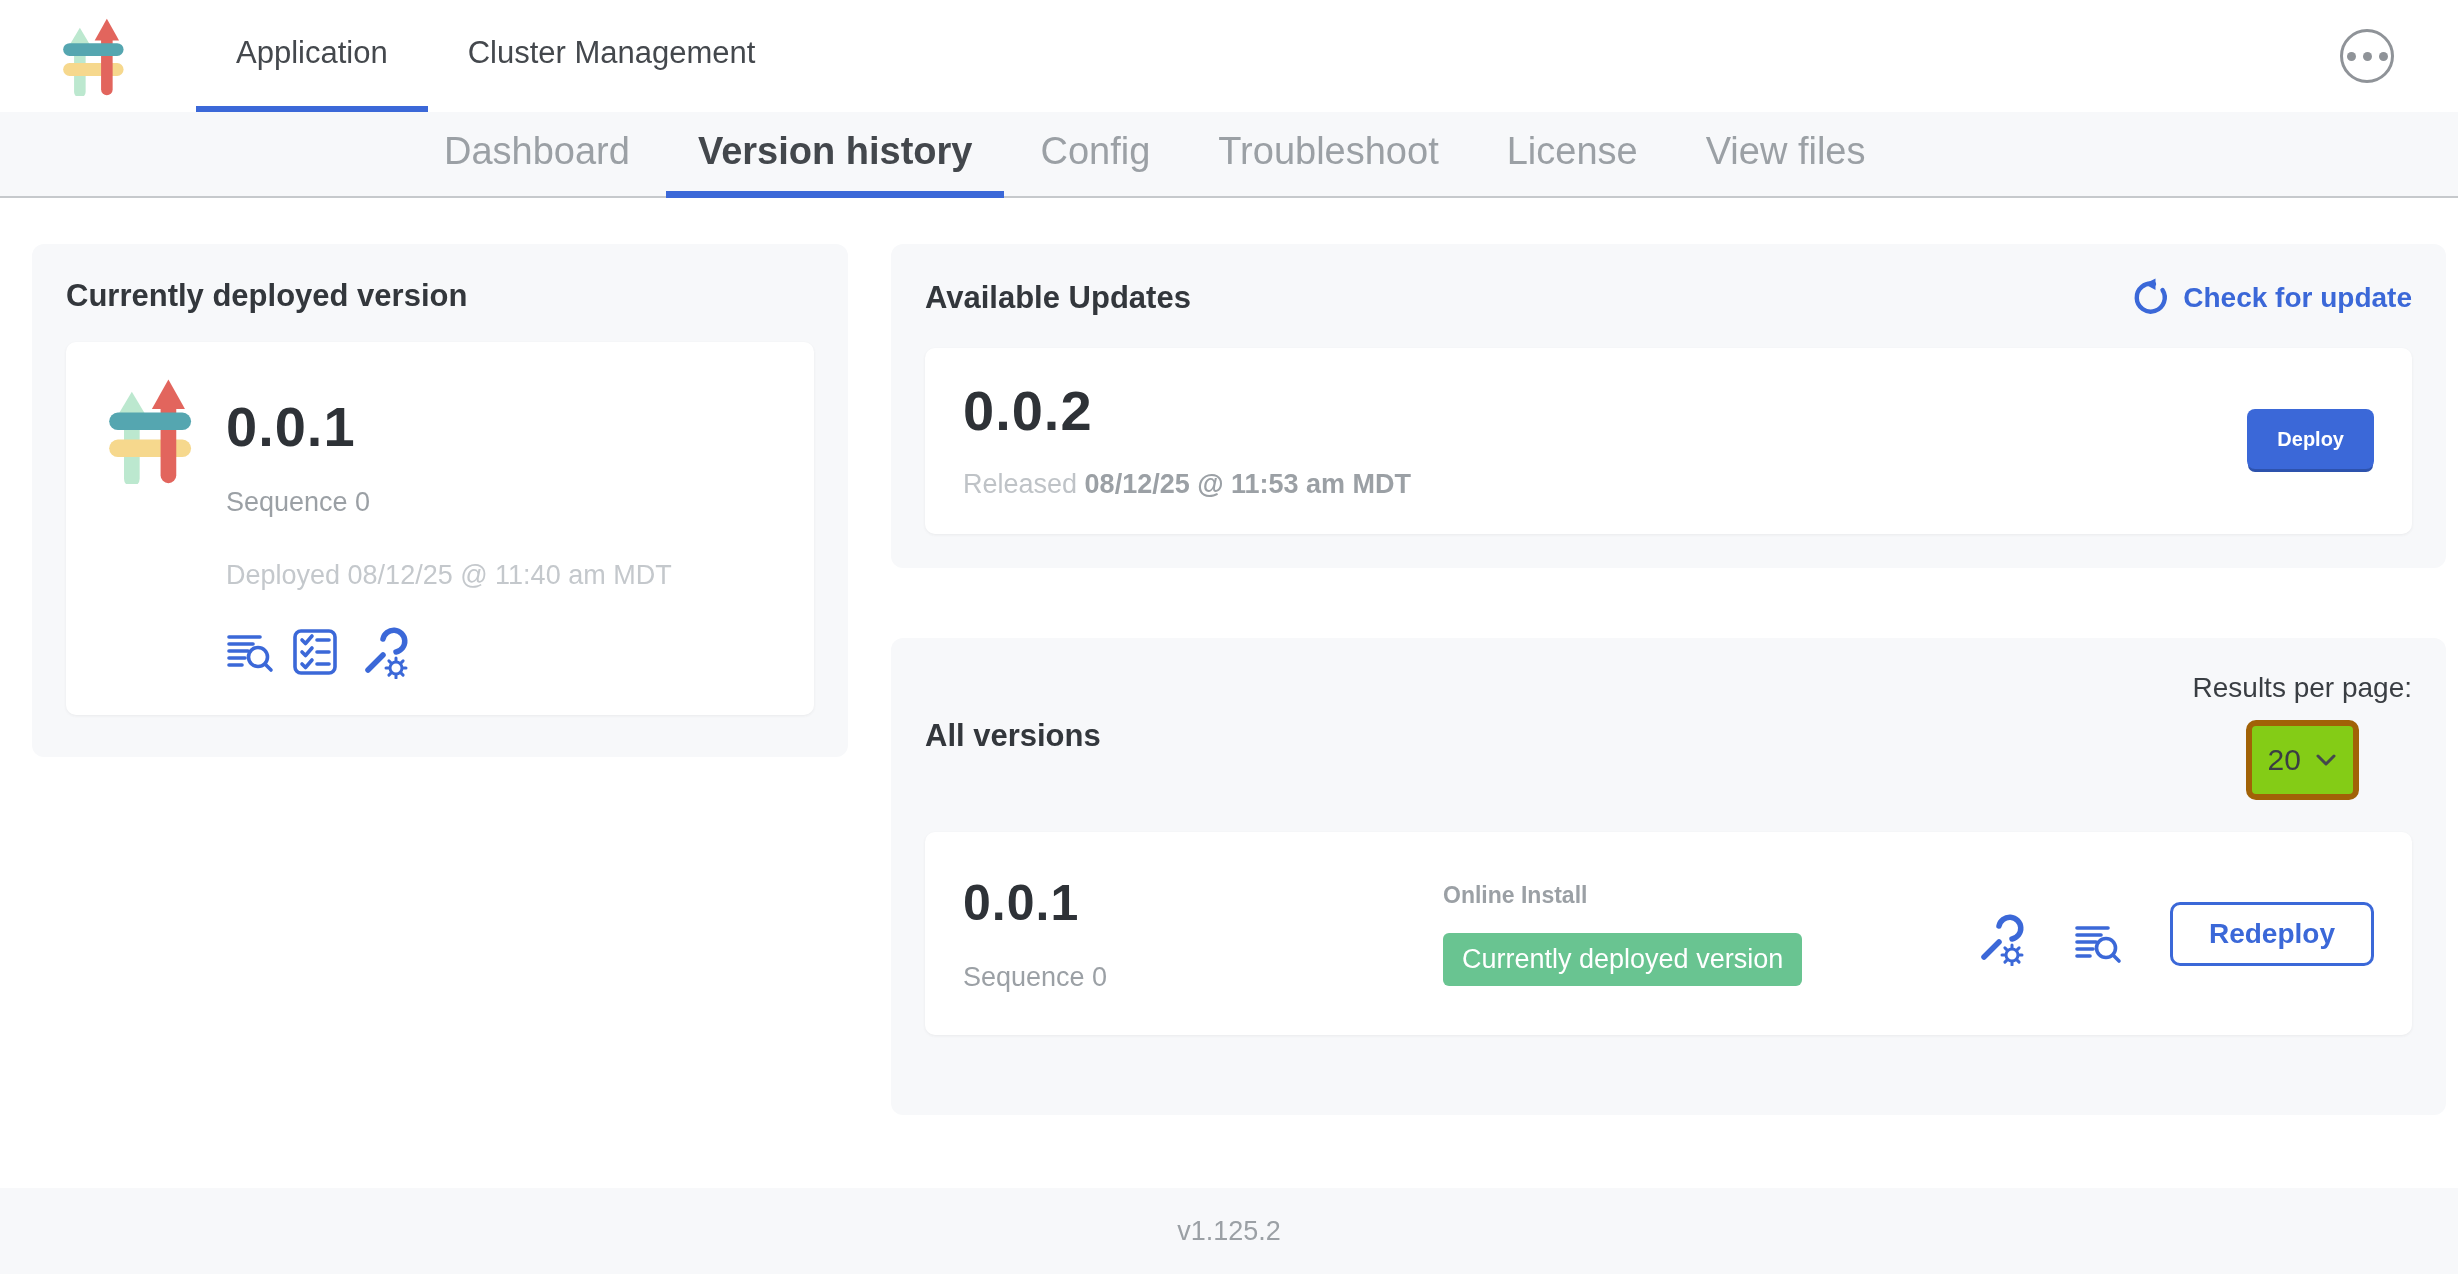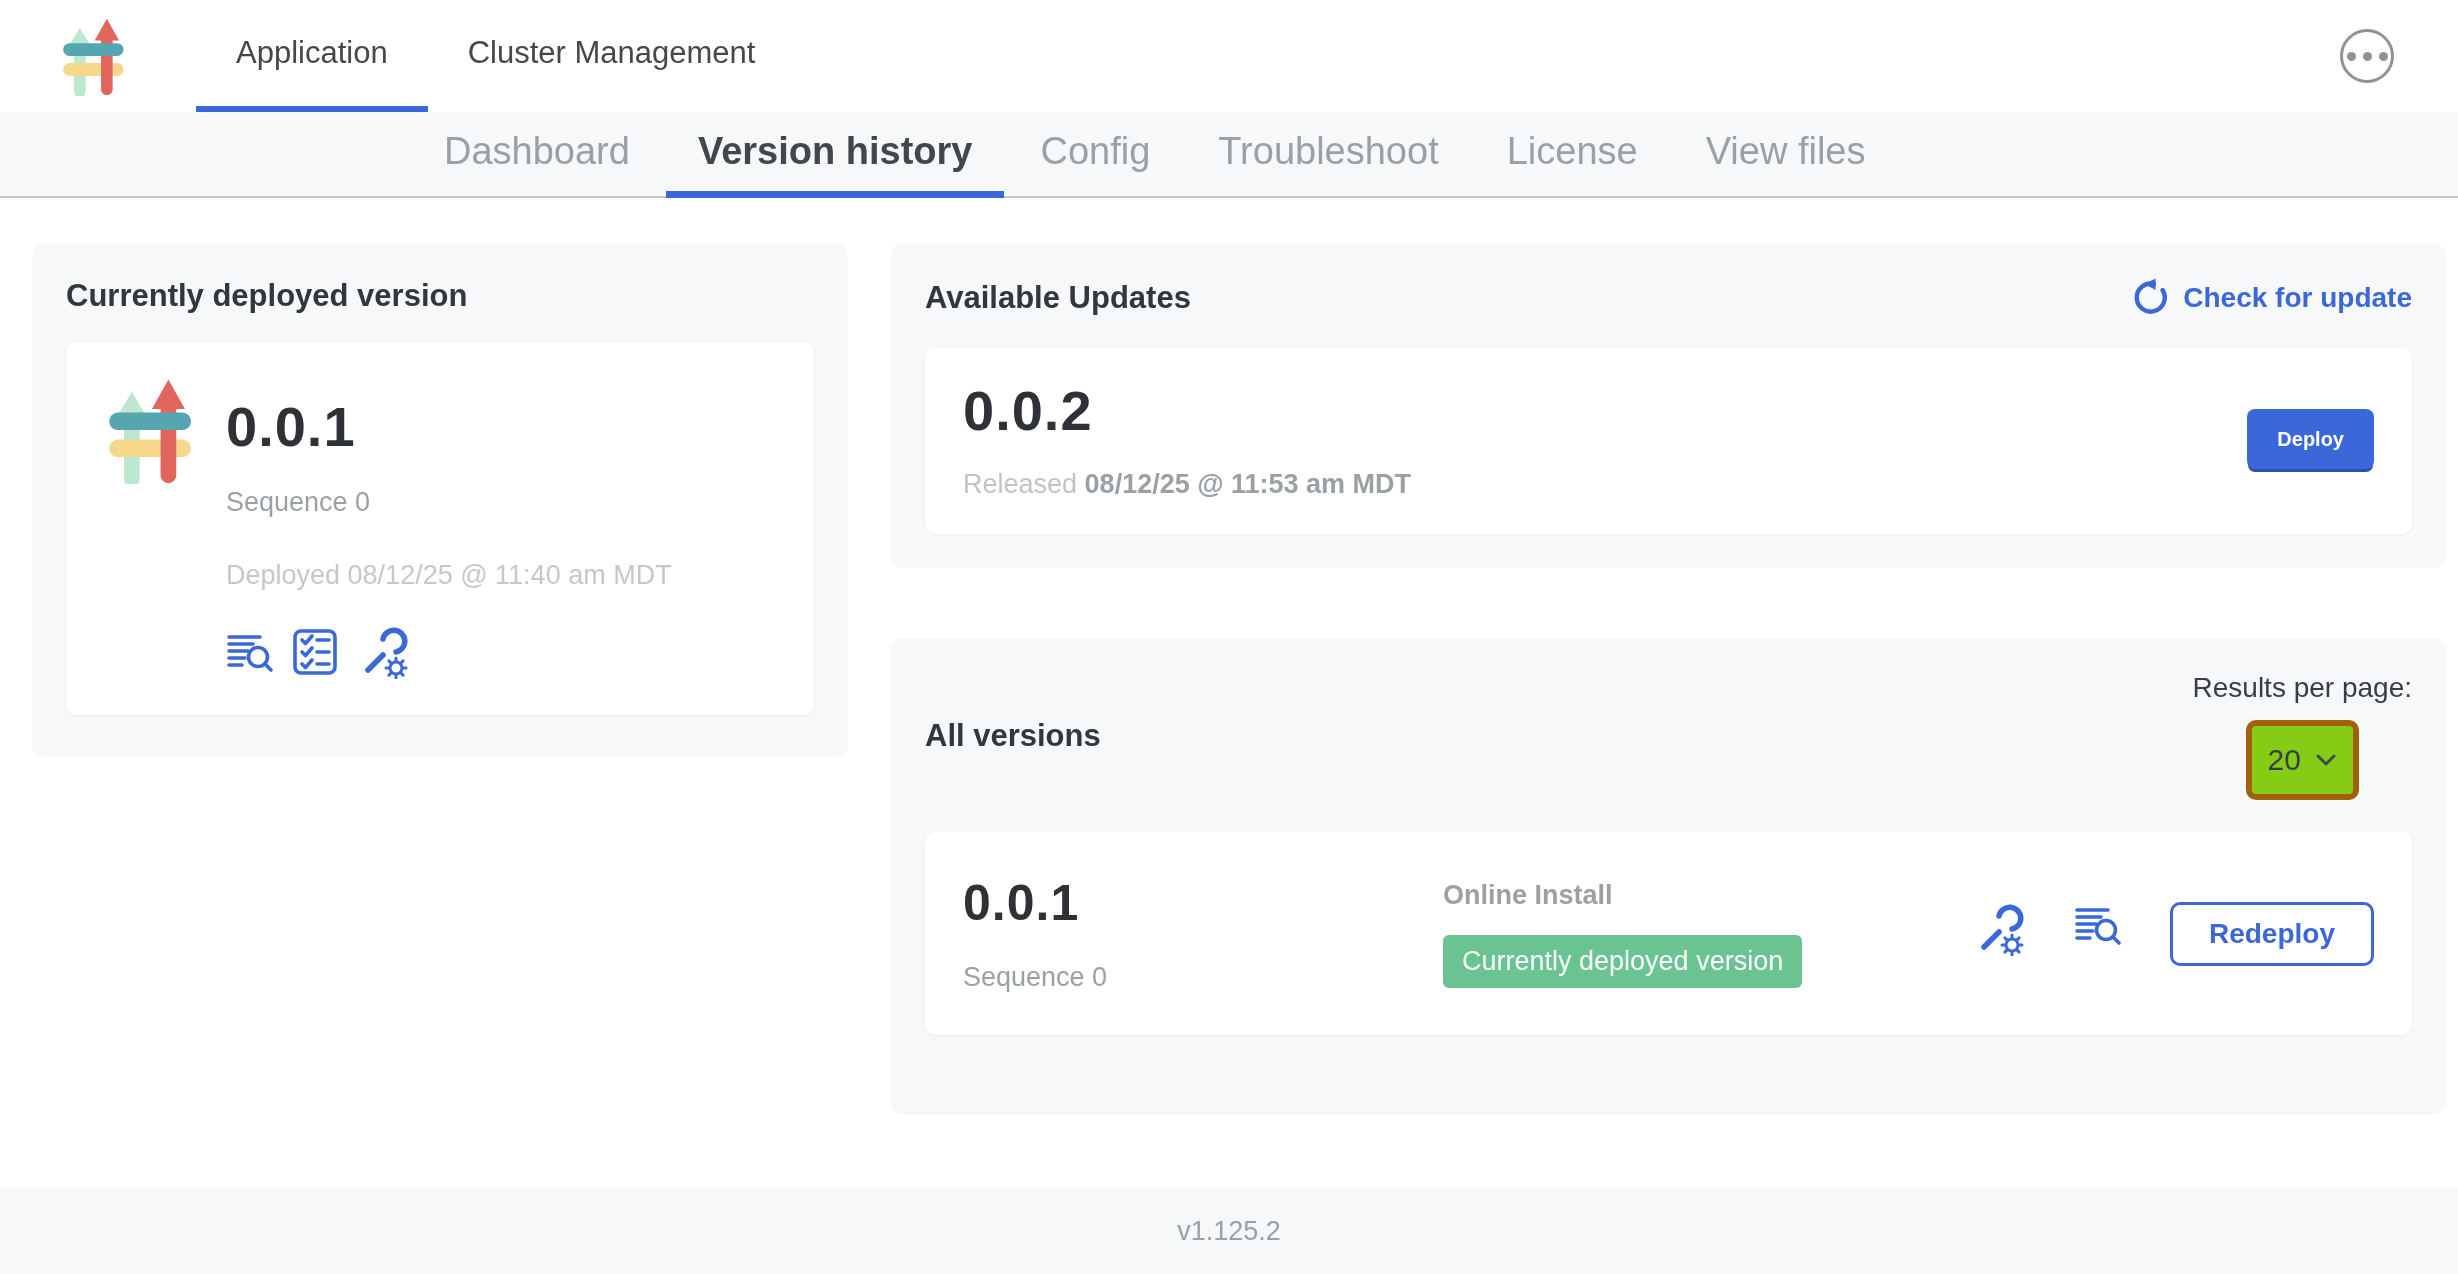--- a/index.html
+++ b/index.html
@@ -117,27 +117,27 @@
   .version-row {
     background:#fff; border-radius:10px; margin-top:32px;
     box-shadow:0 1px 3px rgba(50,55,60,.07);
     padding:42px 38px; margin-bottom:46px;
     display:flex; align-items:center;
   }
   .row-verblock { width:480px; }
   .row-ver { font-size:50px; font-weight:700; color:#2e3237; letter-spacing:1px; }
   .row-seq { font-size:27px; color:#9ba0a5; margin-top:30px; }
   .row-mid {}
-  .install-type { font-size:27px; font-weight:700; color:#9ba0a5; }
+  .install-type { font-size:23px; font-weight:700; color:#9ba0a5; }
   .deployed-badge {
     display:inline-block; margin-top:24px;
     background:#69c491; color:#fff;
     font-size:27px; padding:11px 19px; border-radius:6px;
   }
-  .row-actions { margin-left:auto; display:flex; align-items:flex-start; gap:48px; }
+  .row-actions { margin-left:auto; display:flex; align-items:flex-end; gap:48px; }
   .redeploy-btn {
     background:#fff; color:#3b68d8;
     border:3px solid #3b68d8; border-radius:10px;
     font-size:28px; font-weight:700;
     height:64px; padding:0 36px; cursor:pointer;
     font-family:"Liberation Sans", sans-serif;
   }
   
   .footer {
     height:86px; background:#f7f8fa;

